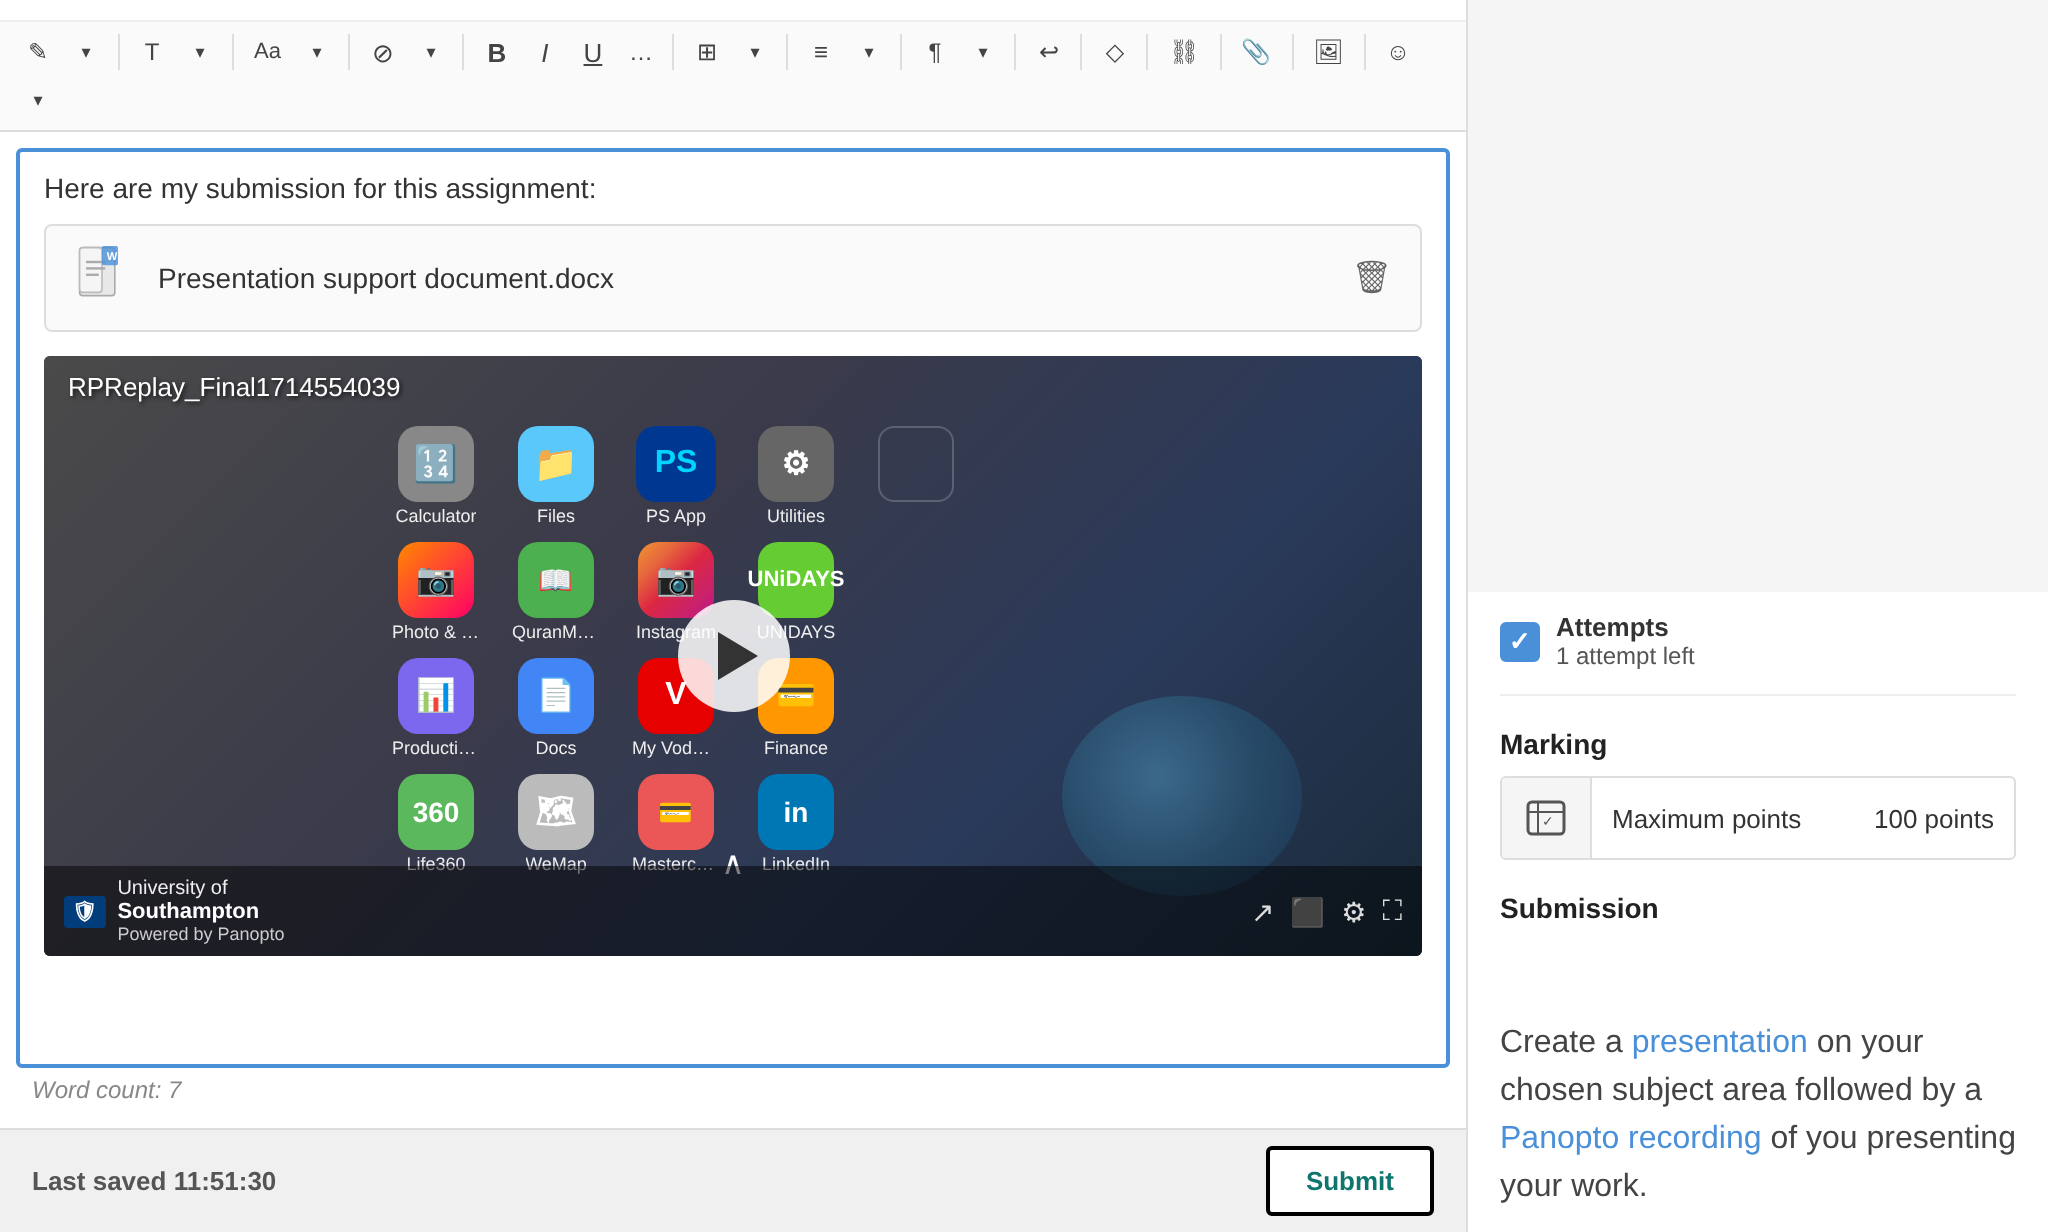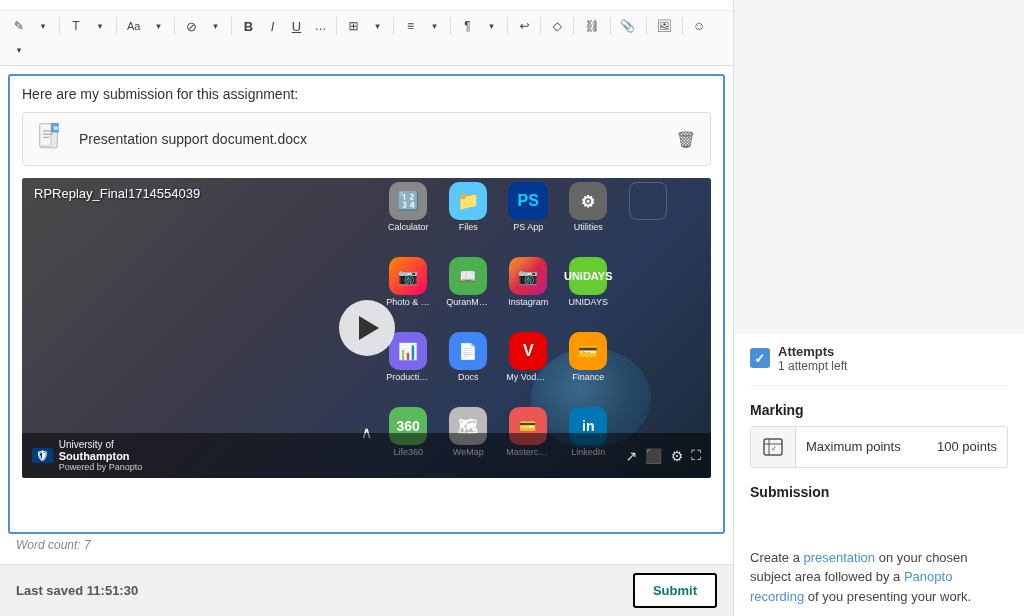--- a/index.html
+++ b/index.html
@@ -146,21 +146,21 @@
       border-radius: 3px;
       overflow: hidden;
       width: 100%;
       height: 300px;
     }
 
     .video-overlay {
       position: absolute;
       inset: 0;
       display: flex;
-      flex-direction: row;
+      flex-direction: column;
     }
 
     .video-title-bar {
       padding: 8px 12px;
       color: #fff;
       font-size: 13px;
       font-weight: 500;
       text-shadow: 1px 1px 2px rgba(0,0,0,0.7);
     }
 
@@ -398,21 +398,21 @@
     .marking-value-cell {
       padding: 8px 10px;
       font-size: 13px;
       color: #333;
       white-space: nowrap;
     }
 
     .description-section {}
 
     .description-text {
-      font-size: 13px;
+      font-size: 16px;
       color: #444;
       line-height: 1.5;
       margin-top: 48px;
     }
 
     .description-text a {
       color: #4a90d9;
       text-decoration: none;
     }
 

